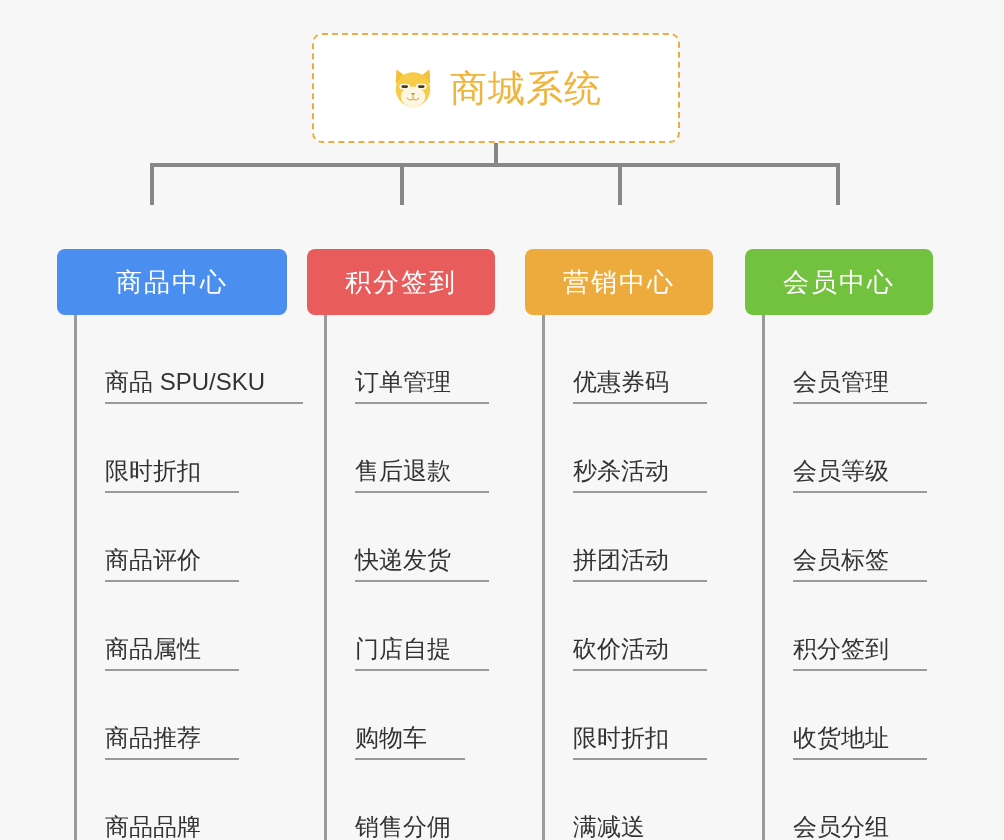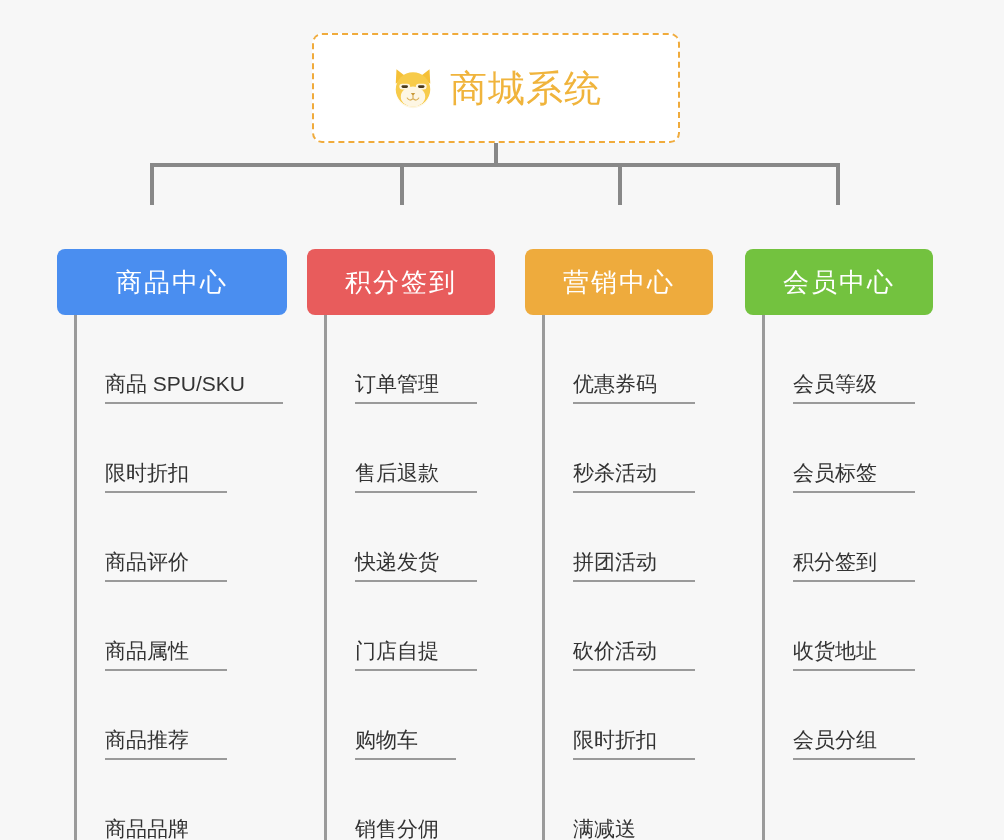--- a/index.html
+++ b/index.html
@@ -111,21 +111,21 @@
 
   .leaf {
     position: relative;
     height: 89px;
     box-sizing: border-box;
     display: flex;
     align-items: flex-end;
     padding-left: 48px;
   }
   .leaf-label {
-    font-size: 21px;
+    font-size: 24px;
     color: #333333;
     line-height: 1;
     padding-bottom: 8px;
     border-bottom: 2px solid #9a9a9a;
     white-space: nowrap;
     padding-right: 38px;
   }
 </style>
 </head>
 <body style="background: rgb(247, 247, 247);">
@@ -243,20 +243,23 @@
     </ul>
   </div>
 
   <div class="column" style="left:745px; width:188px;">
     <div class="cat-box" style="background: rgb(115, 194, 63); align-items: center;">
       <span>会员中心</span>
     </div>
     <div class="spine" style="height:545px;"></div>
     <ul class="leaf-list">
       <li class="leaf">
+          <span class="leaf-label">会员管理</span>
+        </li>
+      <li class="leaf">
           <span class="leaf-label">会员等级</span>
         </li>
       <li class="leaf">
           <span class="leaf-label">会员标签</span>
         </li>
       <li class="leaf">
           <span class="leaf-label">积分签到</span>
         </li>
       <li class="leaf">
           <span class="leaf-label">收货地址</span>

